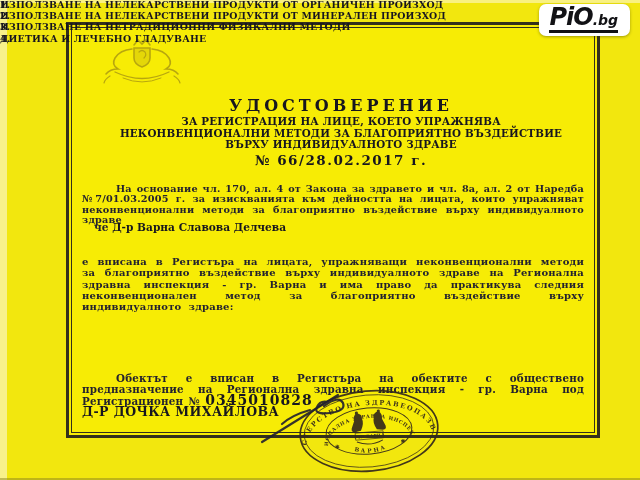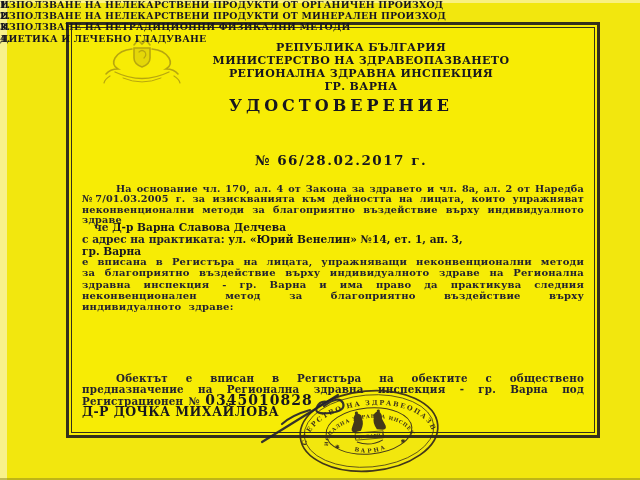--- a/index.html
+++ b/index.html
@@ -74,55 +74,55 @@
   .signature{position:absolute; left:240px; top:390px; width:140px; height:60px; z-index:7;}
 </style>
 </head>
 <body>
 <div class="page">
 
   <div class="edge-left"></div>
   <div class="edge-top"></div>
   <div class="edge-bottom"></div>
 
+  <div class="logo">
+    <span class="logo-inner"><span class="logo-main">РiO</span><span class="logo-suffix">.bg</span></span>
+  </div>
 
   <div class="frame">
     <div class="frame-inner"></div>
   </div>
 
   <svg class="emblem" viewBox="0 0 104 60">
     <g stroke="var(--emblem)" fill="none" stroke-width="1.6" stroke-linecap="round" opacity=".8">
       <path d="M44 9 l4 -5 l4 4 l4 -4 l4 5"></path>
       <path d="M44 12 h16 v10 q0 6 -8 9 q-8 -3 -8 -9 z" fill="var(--emblem)" fill-opacity=".3"></path>
       <path d="M49 16 q3 -3 6 0 q2 3 -1 6" stroke-width="1.2"></path>
       <path d="M42 13 q-12 1 -17 9 q-4 7 3 11 q-8 0 -12 5"></path>
       <path d="M62 13 q12 1 17 9 q4 7 -3 11 q8 0 12 5"></path>
       <path d="M25 36 q27 13 54 0" stroke-width="1.3"></path>
       <path d="M20 40 q-5 3 -6 7 M84 40 q5 3 6 7" stroke-width="1.2"></path>
       <path d="M33 42 q19 8 38 0" stroke-width="1"></path>
     </g>
   </svg>
 
-  <div class="blk header-lines center">РЕПУБЛИКА БЪЛГАРИЯ
-МИНИСТЕРСТВО НА ЗДРАВЕОПАЗВАНЕТО
-РЕГИОНАЛНА ЗДРАВНА ИНСПЕКЦИЯ
-ГР. ВАРНА</div>
 
   <div class="blk doc-title center">УДОСТОВЕРЕНИЕ</div>
 
+  <div class="blk subtitle center">ЗА РЕГИСТРАЦИЯ НА ЛИЦЕ, КОЕТО УПРАЖНЯВА
+НЕКОНВЕНЦИОНАЛНИ МЕТОДИ ЗА БЛАГОПРИЯТНО ВЪЗДЕЙСТВИЕ
+ВЪРХУ ИНДИВИДУАЛНОТО ЗДРАВЕ</div>
 
   <div class="blk doc-number center">№ 66/28.02.2017 г.</div>
 
   <div class="blk para legal">На основание чл. 170, ал. 4 от Закона за здравето и чл. 8а, ал. 2 от Наредба №7/01.03.2005 г. за изискванията към дейността на лицата, които упражняват неконвенционални методи за благоприятно въздействие върху индивидуалното здраве</div>
 
 
   <div class="blk person-line"><span>че </span><span class="person-name">Д-р Варна Славова Делчева</span></div>
 
-  <div class="blk address-line"><span>с адрес на практиката: </span><span class="address-value">ул. «Юрий Венелин» №14, ет. 1, ап. 3,
-гр. Варна</span></div>
 
   <div class="blk para registry">е вписана в Регистъра на лицата, упражняващи неконвенционални методи за благоприятно въздействие върху индивидуалното здраве на Регионална здравна инспекция - гр. Варна и има право да практикува следния неконвенционален метод за благоприятно въздействие върху индивидуалното здраве:</div>
 
   <ol class="methods">
     <li><span>ИЗПОЛЗВАНЕ НА НЕЛЕКАРСТВЕНИ ПРОДУКТИ ОТ ОРГАНИЧЕН ПРОИЗХОД</span></li>
     <li><span>ИЗПОЛЗВАНЕ НА НЕЛЕКАРСТВЕНИ ПРОДУКТИ ОТ МИНЕРАЛЕН ПРОИЗХОД</span></li>
     <li><span>ИЗПОЛЗВАНЕ НА НЕТРАДИЦИОННИ ФИЗИКАЛНИ МЕТОДИ</span></li>
     <li><span>ДИЕТИКА И ЛЕЧЕБНО ГЛАДУВАНЕ</span></li>
   </ol>
 

